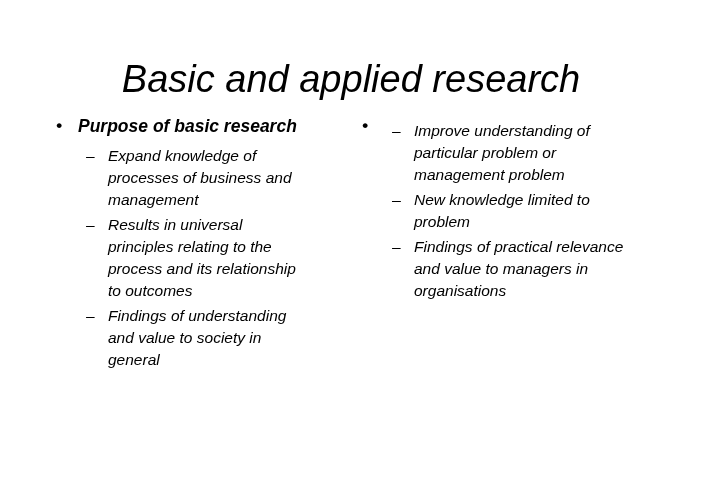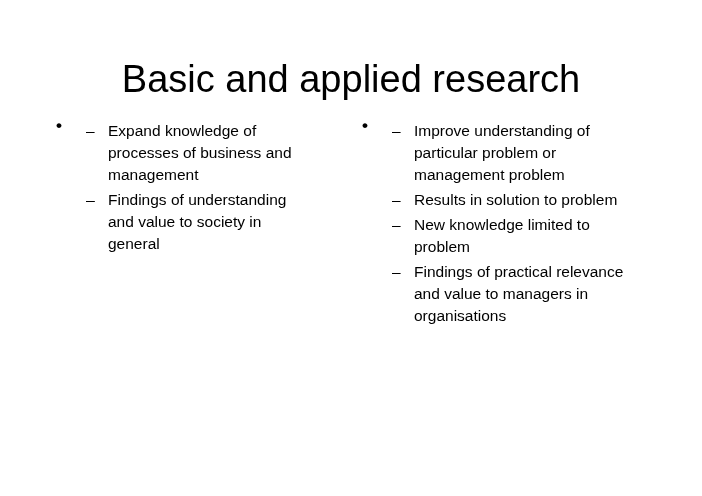--- a/index.html
+++ b/index.html
@@ -12,20 +12,21 @@
     background: #ffffff;
     font-family: "Liberation Sans", sans-serif;
     color: #000000;
     overflow: hidden;
   }
   .slide {
     position: relative;
     width: 702px;
     height: 348px;
     box-sizing: border-box;
+    font-style: italic;
   }
   .slide-title {
     position: absolute;
     top: 34px;
     left: 0;
     width: 702px;
     text-align: center;
     font-size: 38px;
     font-weight: normal;
     line-height: 1.1;
@@ -91,48 +92,49 @@
 
 <div class="slide">
 
   <h1 class="slide-title">Basic and applied research</h1>
 
   <div class="columns">
 
     <div class="column column-left">
       <div class="lvl1">
         <span class="bullet">•</span>
+        <span>Purpose of basic research</span>
       </div>
       <div class="lvl2-list">
         <div class="lvl2">
           <span class="dash">–</span>
           <span>Expand knowledge of processes of business and management</span>
         </div>
         <div class="lvl2">
           <span class="dash">–</span>
+          <span>Results in universal principles relating to the process and its relationship to outcomes</span>
         </div>
         <div class="lvl2">
           <span class="dash">–</span>
           <span>Findings of understanding and value to society in general</span>
         </div>
       </div>
     </div>
 
     <div class="column column-right">
       <div class="lvl1">
         <span class="bullet">•</span>
       </div>
       <div class="lvl2-list">
         <div class="lvl2">
           <span class="dash">–</span>
           <span>Improve understanding of particular problem or management problem</span>
         </div>
         <div class="lvl2">
           <span class="dash">–</span>
-          <span>Results in solution to problem</span>
         </div>
         <div class="lvl2">
           <span class="dash">–</span>
           <span>New knowledge limited to problem</span>
         </div>
         <div class="lvl2">
           <span class="dash">–</span>
           <span>Findings of practical relevance and value to managers in organisations</span>
         </div>
       </div>

